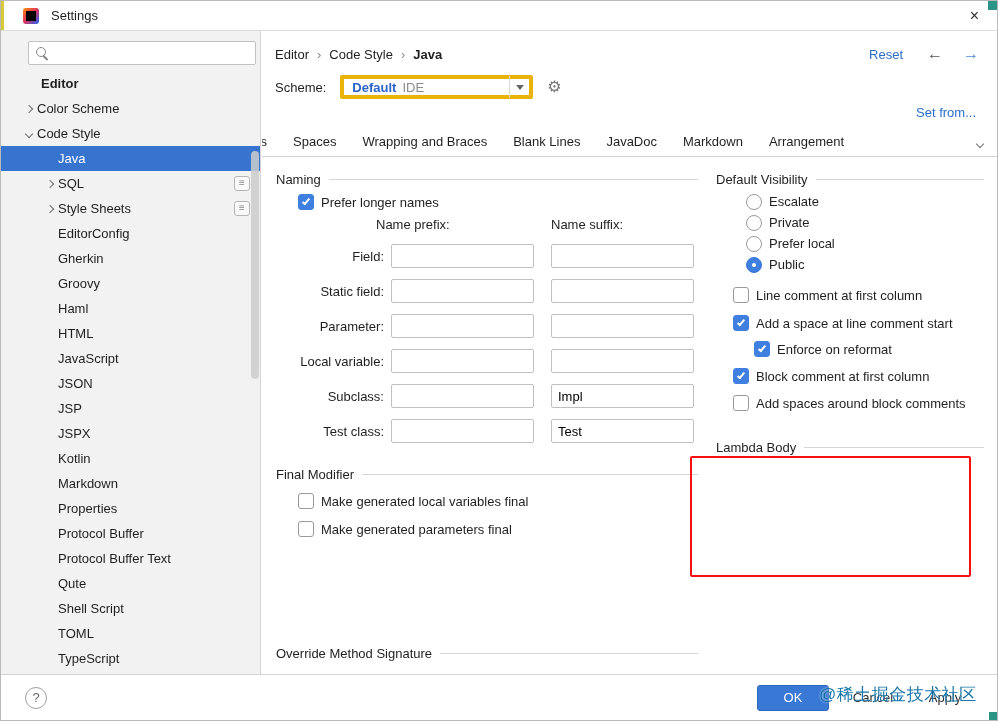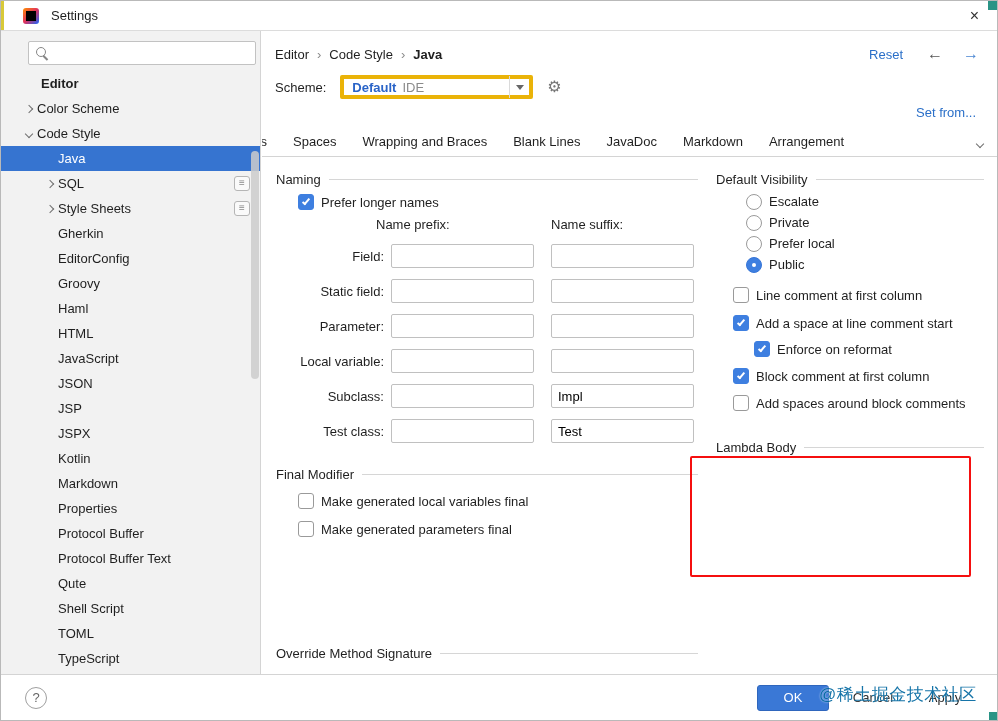--- a/index.html
+++ b/index.html
@@ -146,24 +146,24 @@
           <span class="trail">≡</span>
         </div>
       <div class="trow l2">
           <span class="chev r">
             <i></i>
           </span>
           <span>Style Sheets</span>
           <span class="trail">≡</span>
         </div>
       <div class="trow l2p">
+          <span>EditorConfig</span>
+        </div>
+      <div class="trow l2p">
           <span>Gherkin</span>
-        </div>
-      <div class="trow l2p">
-          <span>EditorConfig</span>
         </div>
       <div class="trow l2p">
           <span>Groovy</span>
         </div>
       <div class="trow l2p">
           <span>Haml</span>
         </div>
       <div class="trow l2p">
           <span>HTML</span>
         </div>

